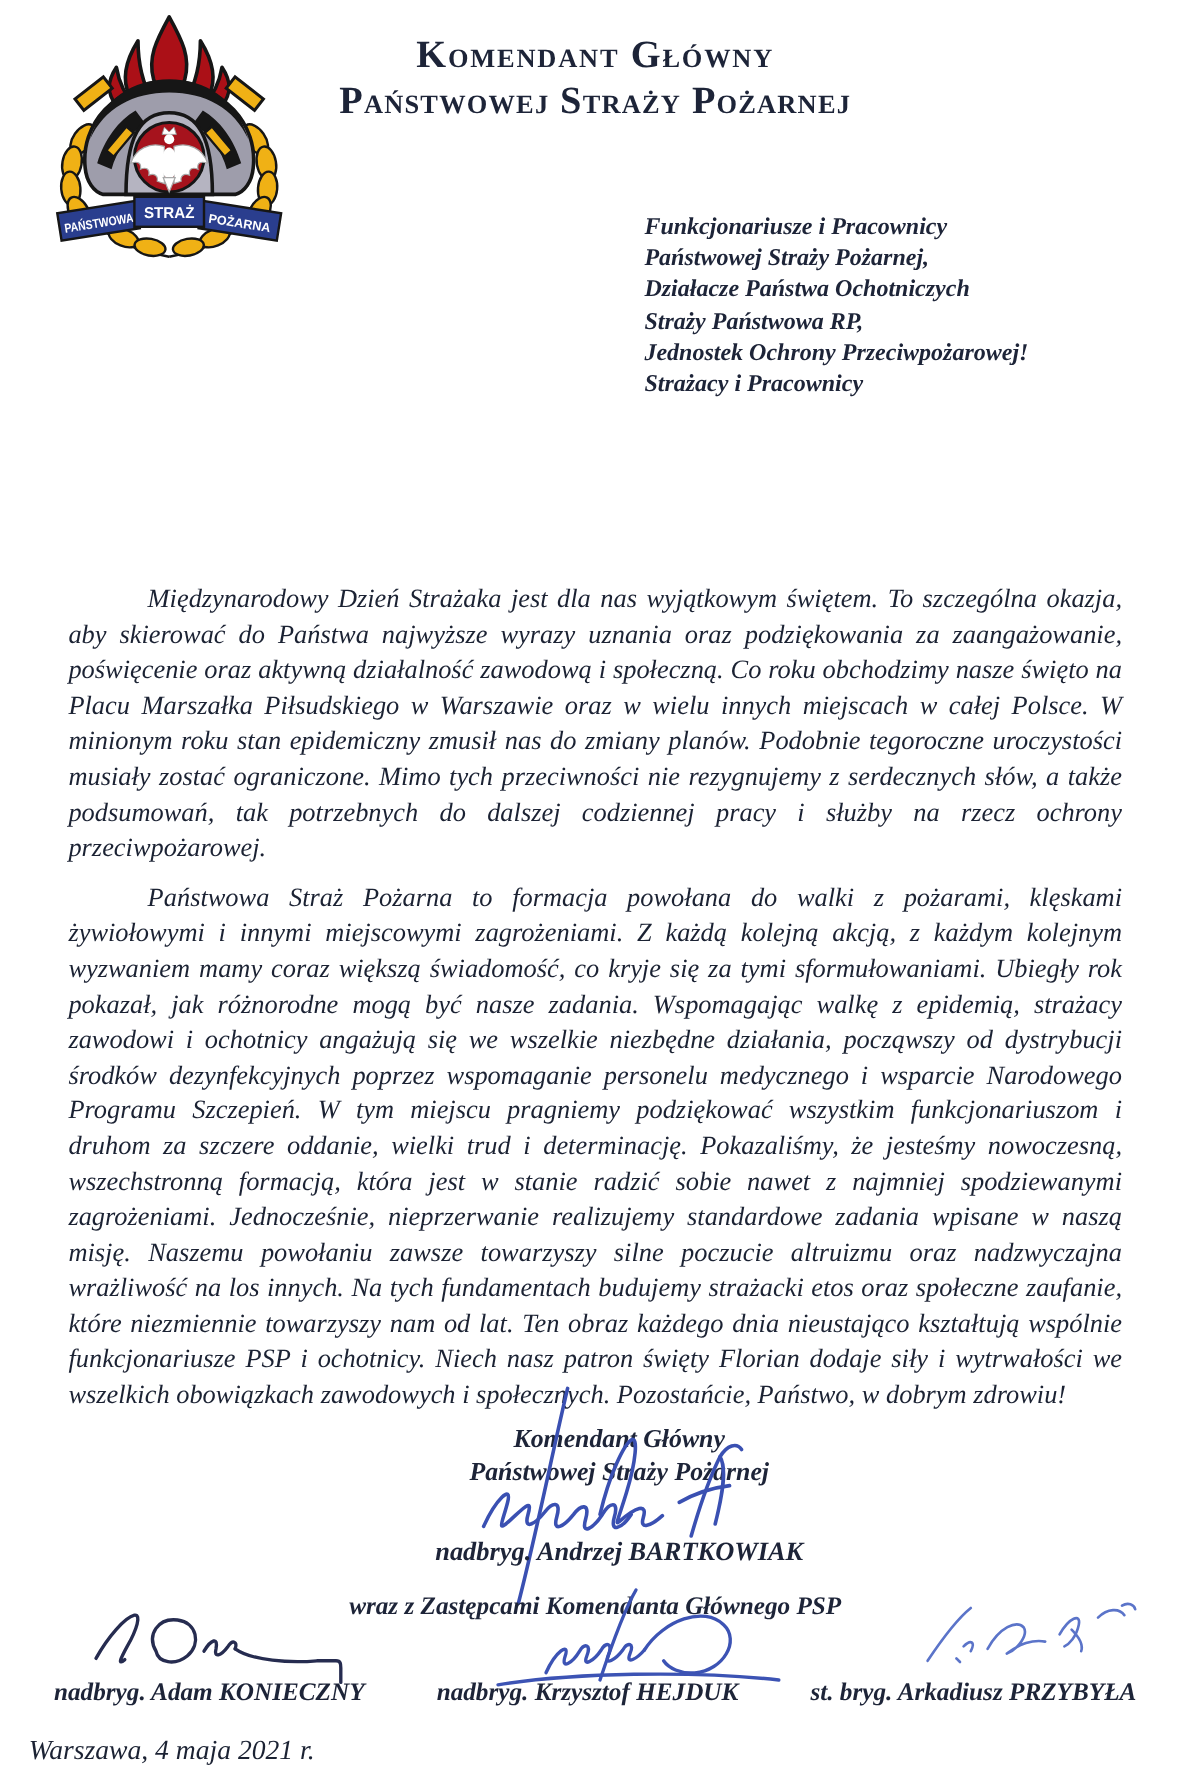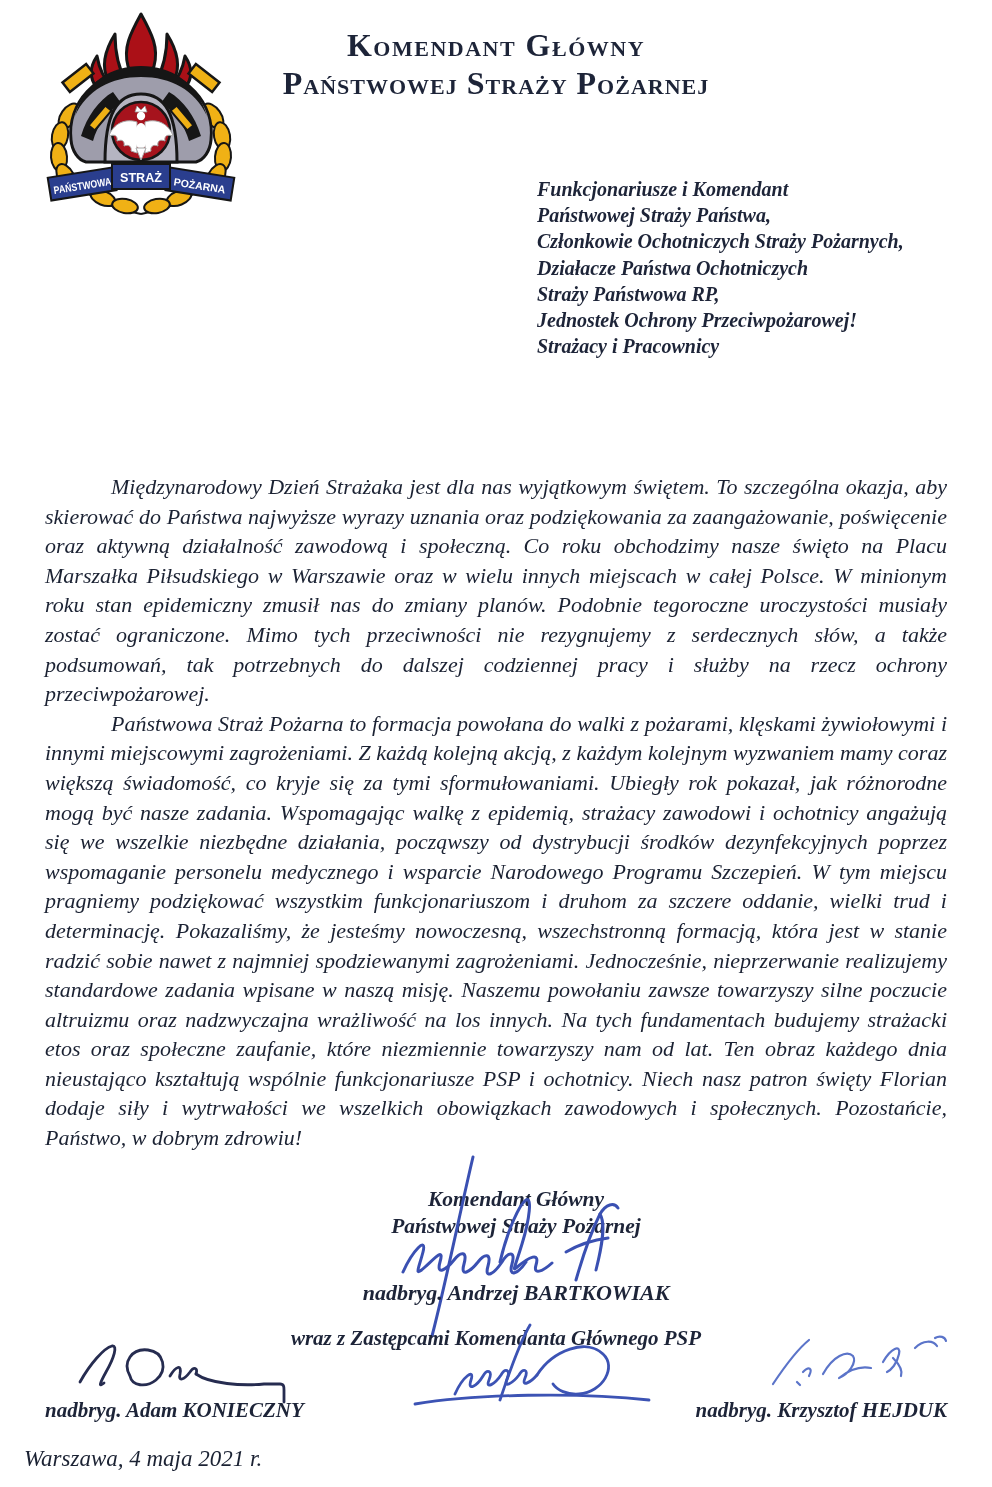--- a/index.html
+++ b/index.html
@@ -12,21 +12,21 @@
   .title-block{position:absolute;left:0;top:26px;width:100%;text-align:center;
     font-variant:small-caps;font-weight:bold;color:#1d2438;line-height:38px;}
   .title-line1{font-size:32px;letter-spacing:1.5px;}
   .title-line2{font-size:32px;letter-spacing:1px;}
   
   .addressee{position:absolute;left:537px;top:176px;font-style:italic;font-weight:bold;
     font-size:20px;line-height:26.2px;color:#1d2438;white-space:nowrap;}
   
   .body-text{position:absolute;left:45px;top:472px;width:902px;font-style:italic;
     font-size:22px;line-height:29.6px;text-align:justify;color:#1b2233;}
-  .body-text p{margin:0;text-indent:66px;}
+  .body-text p{margin:12px;text-indent:66px;}
   
   .closing-role{position:absolute;left:20px;top:1186px;width:100%;text-align:center;
     font-style:italic;font-weight:bold;font-size:21.5px;line-height:27px;color:#1d2438;}
   .signer-name{position:absolute;left:20px;top:1280px;width:100%;text-align:center;
     font-style:italic;font-weight:bold;font-size:22px;color:#1d2438;}
   .deputies-intro{position:absolute;left:0;top:1326px;width:100%;text-align:center;
     font-style:italic;font-weight:bold;font-size:21px;color:#1d2438;}
   .names-row{position:absolute;left:45px;top:1398px;width:902px;display:flex;
     justify-content:space-between;align-items:flex-end;font-style:italic;font-weight:bold;
     font-size:21px;color:#1d2438;}
@@ -108,23 +108,22 @@
       <text x="96" y="172" font-size="13" textLength="42" lengthAdjust="spacingAndGlyphs">STRAŻ</text>
     </g>
   </svg>
 
   <div class="title-block">
     <div class="title-line1">Komendant Główny</div>
     <div class="title-line2">Państwowej Straży Pożarnej</div>
   </div>
 
   <div class="addressee">
-    <div>Funkcjonariusze i Komendant</div>
-    <div>Państwowej Straży Państwa,</div>
-    <div>Członkowie Ochotniczych Straży Pożarnych,</div>
+    <div>Funkcjonariusze i Pracownicy</div>
+    <div>Państwowej Straży Pożarnej,</div>
     <div>Działacze Państwa Ochotniczych</div>
     <div>Straży Państwowa RP,</div>
     <div>Jednostek Ochrony Przeciwpożarowej!</div>
     <div>Strażacy i Pracownicy</div>
   </div>
 
   <div class="body-text">
     <p>Międzynarodowy Dzień Strażaka jest dla nas wyjątkowym świętem. To szczególna okazja, aby skierować do Państwa najwyższe wyrazy uznania oraz podziękowania za zaangażowanie, poświęcenie oraz aktywną działalność zawodową i społeczną. Co roku obchodzimy nasze święto na Placu Marszałka Piłsudskiego w Warszawie oraz w wielu innych miejscach w całej Polsce. W minionym roku stan epidemiczny zmusił nas do zmiany planów. Podobnie tegoroczne uroczystości musiały zostać ograniczone. Mimo tych przeciwności nie rezygnujemy z serdecznych słów, a także podsumowań, tak potrzebnych do dalszej codziennej pracy i służby na rzecz ochrony przeciwpożarowej.</p>
     <p>Państwowa Straż Pożarna to formacja powołana do walki z pożarami, klęskami żywiołowymi i innymi miejscowymi zagrożeniami. Z każdą kolejną akcją, z każdym kolejnym wyzwaniem mamy coraz większą świadomość, co kryje się za tymi sformułowaniami. Ubiegły rok pokazał, jak różnorodne mogą być nasze zadania. Wspomagając walkę z epidemią, strażacy zawodowi i ochotnicy angażują się we wszelkie niezbędne działania, począwszy od dystrybucji środków dezynfekcyjnych poprzez wspomaganie personelu medycznego i wsparcie Narodowego Programu Szczepień. W tym miejscu pragniemy podziękować wszystkim funkcjonariuszom i druhom za szczere oddanie, wielki trud i determinację. Pokazaliśmy, że jesteśmy nowoczesną, wszechstronną formacją, która jest w stanie radzić sobie nawet z najmniej spodziewanymi zagrożeniami. Jednocześnie, nieprzerwanie realizujemy standardowe zadania wpisane w naszą misję. Naszemu powołaniu zawsze towarzyszy silne poczucie altruizmu oraz nadzwyczajna wrażliwość na los innych. Na tych fundamentach budujemy strażacki etos oraz społeczne zaufanie, które niezmiennie towarzyszy nam od lat. Ten obraz każdego dnia nieustająco kształtują wspólnie funkcjonariusze PSP i ochotnicy. Niech nasz patron święty Florian dodaje siły i wytrwałości we wszelkich obowiązkach zawodowych i społecznych. Pozostańcie, Państwo, w dobrym zdrowiu!</p>
   </div>
@@ -176,17 +175,18 @@
       <path d="M118 30 C126 16 136 12 134 22 C132 32 126 38 122 40"></path>
       <path d="M128 26 C134 32 138 38 136 44"></path>
       <path d="M150 16 C158 8 168 8 172 14"></path>
       <path d="M170 6 C175 3 180 5 181 9"></path>
     </g>
   </svg>
 
   <div class="names-row">
     <span>nadbryg.  Adam KONIECZNY</span>
     <span>nadbryg. Krzysztof HEJDUK</span>
+    <span>st. bryg. Arkadiusz PRZYBYŁA</span>
   </div>
 
   <div class="place-date">Warszawa, 4 maja 2021 r.</div>
 
 </div>
 
 </body></html>

